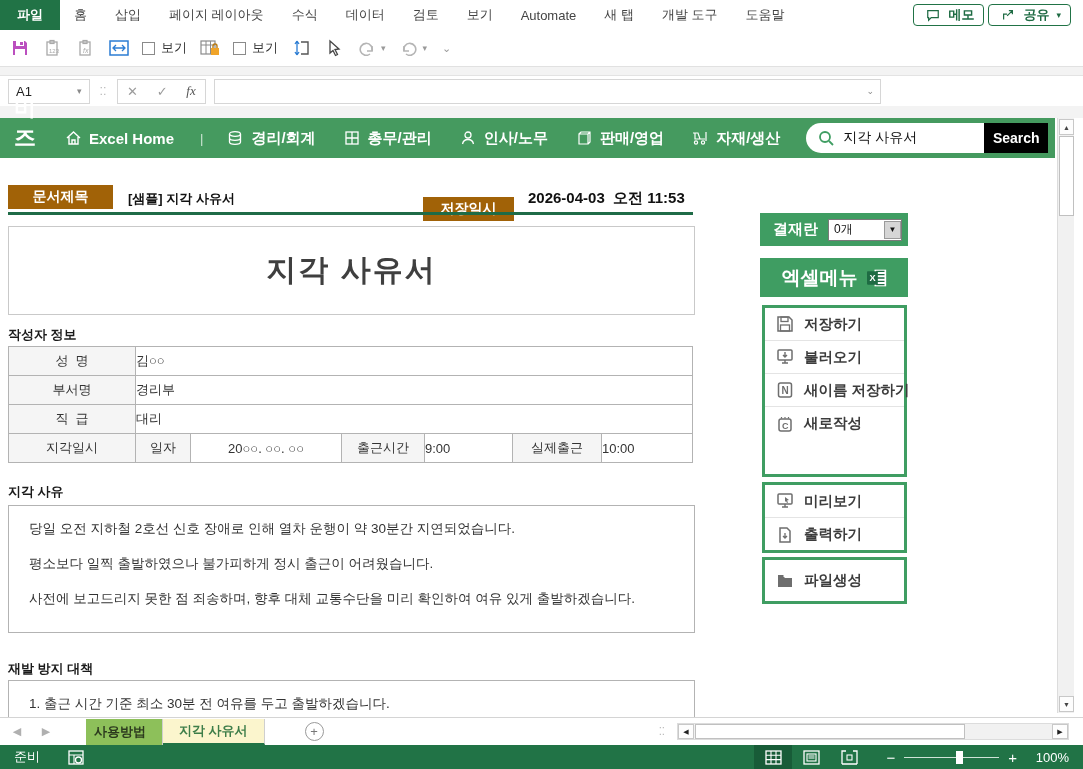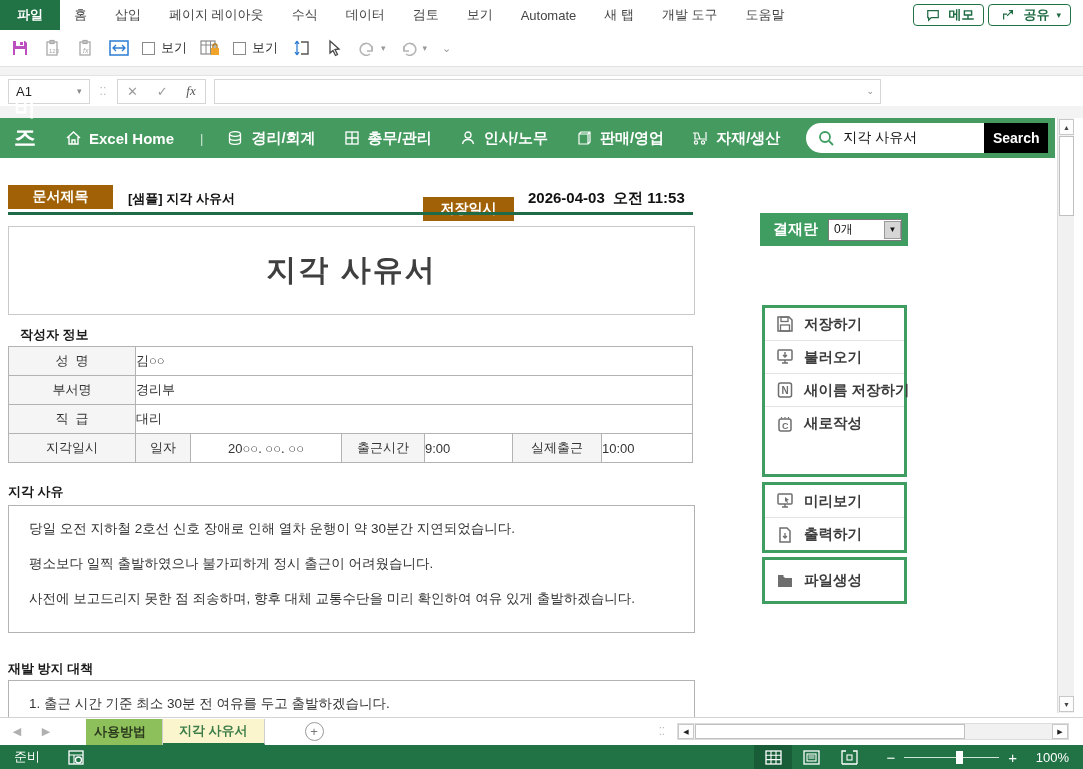--- a/index.html
+++ b/index.html
@@ -313,21 +313,21 @@
     <div class="badge" style="left:8px; top:27px; width:105px;">문서제목</div>
     <div class="doc-title-val">[샘플] 지각 사유서</div>
     <div class="badge" style="left:423px; top:39px; width:91px;">저장일시</div>
     <div class="saved-val">2026-04-03  오전 11:53</div>
     <div class="hdr-underline"></div>
 
     <div class="titlebox">
       <div class="main-title">지각 사유서</div>
     </div>
 
-    <div class="sec-head" style="left:20px; top:168px;">작성자 정보</div>
+    <div class="sec-head" style="left:8px; top:168px;">작성자 정보</div>
 
     <table class="info">
       <colgroup>
           <col style="width:127px">
           <col style="width:55px">
           <col style="width:151px">
           <col style="width:83px">
           <col style="width:88px">
           <col style="width:89px">
           <col>
@@ -370,20 +370,31 @@
     </div>
 
     <div class="approval">
       <span class="lab">결재란</span>
       <div class="select">
         <span>0개</span>
         <span class="btn">▼</span>
       </div>
     </div>
 
+    <div class="xlmenu-hdr">
+      <span>엑셀메뉴</span>
+      <span class="micon xlogo">
+        <svg width="24" height="22" viewBox="0 0 24 22">
+            <rect x="9" y="1" width="14" height="20" fill="#fff"></rect>
+            <path d="M11 3h10M11 7h10M11 11h10M11 15h10M11 19h10" stroke="#1e6b43" stroke-width="1.6"></path>
+            <rect x="0" y="3" width="13" height="16" rx="1" fill="#1e6b43"></rect>
+            <text x="3" y="15" font-size="11" font-weight="bold" fill="#fff">X</text>
+          </svg>
+      </span>
+    </div>
 
     <div class="mgroup" style="top:147px; height:172px;">
       <div class="mitem">
         <span class="micon">
           <svg width="18" height="18" viewBox="0 0 18 18">
               <path d="M2 2h11l3 3v11H2z" fill="none" stroke="#6e6e6e" stroke-width="1.5"></path>
               <rect x="5" y="2" width="7" height="4.5" fill="none" stroke="#6e6e6e" stroke-width="1.3"></rect>
               <rect x="4.5" y="10" width="9" height="6" fill="none" stroke="#6e6e6e" stroke-width="1.3"></rect>
             </svg>
         </span>

